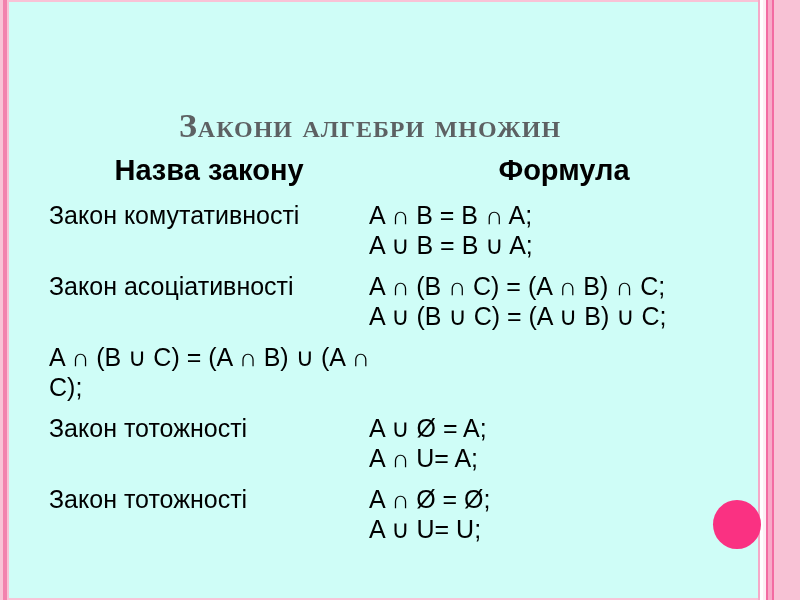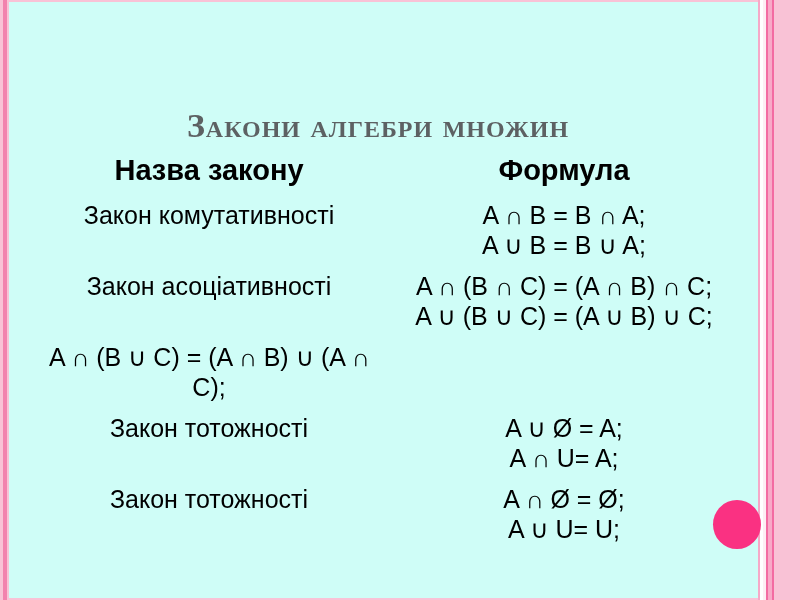--- a/index.html
+++ b/index.html
@@ -23,35 +23,33 @@
   .stripe-r6 { position:absolute; left:772px; top:0; width:2px; height:600px; background:#f36ba2; }
 
   .slide-title {
     position:absolute; left:0; top:86px; width:740px;
     text-align:center;
     font-family:"Liberation Serif", serif;
     font-variant:small-caps;
     font-size:34px; line-height:34px;
     letter-spacing:1px;
     color:#5d6163;
-    padding-left:8px;
   }
 
   .law-table { position:absolute; left:49px; top:152px; width:710px; }
   .tbl-header {
     display:grid; grid-template-columns:320px 1fr;
     font-weight:bold; font-size:29px; line-height:36px;
     color:#000; margin-bottom:12px;
   }
   .tbl-header > div { text-align:center; }
   .law-row {
     display:grid; grid-template-columns:320px 1fr;
     font-size:25px; line-height:30px; color:#000;
     margin-bottom:11px;
-    text-align:center;
   }
   .law-name { white-space:nowrap; }
   .law-formulas div { white-space:nowrap; }
 
   .deco-circle {
     position:absolute; left:713px; top:500px; width:48px; height:49px;
     border-radius:50%; background:#fa3182;
   }
 </style>
 </head>

